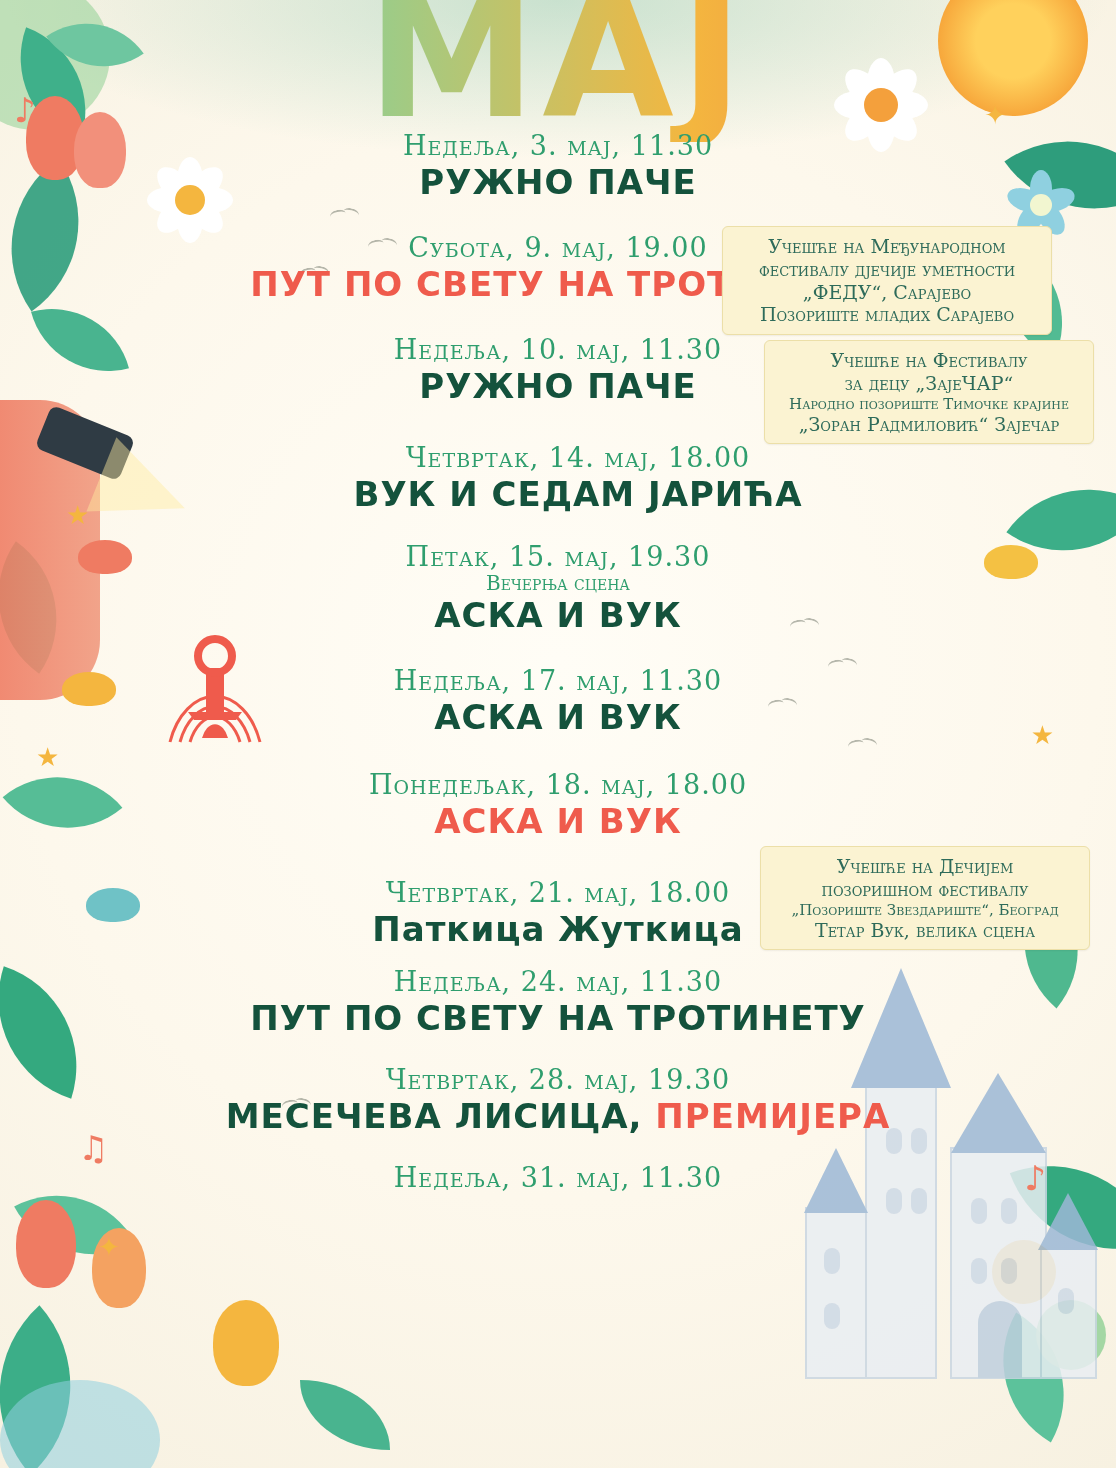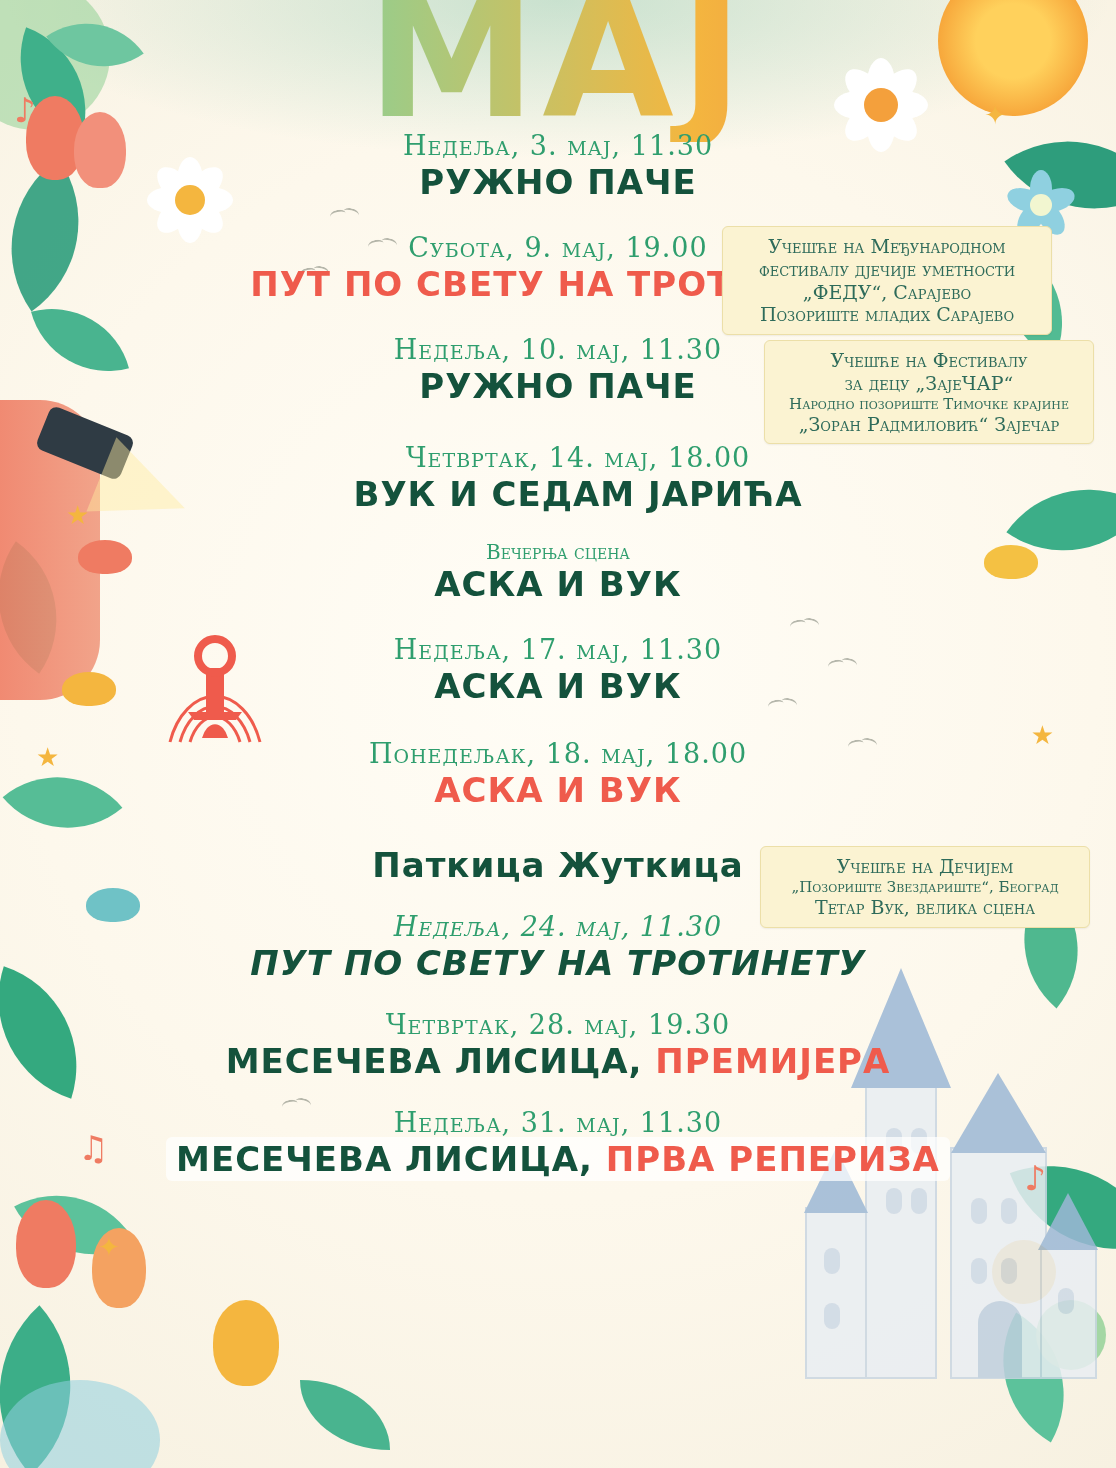--- a/index.html
+++ b/index.html
@@ -278,66 +278,68 @@
     <div class="when">Недеља, 10. мај, 11.30</div>
     <div class="what">РУЖНО ПАЧЕ</div>
   </div>
 
   <div class="entry" style="margin-top:36px;padding-left:40px;">
     <div class="when">Четвртак, 14. мај, 18.00</div>
     <div class="what">ВУК И СЕДАМ ЈАРИЋА</div>
   </div>
 
   <div class="entry" style="margin-top:26px;">
+    <div class="when">Петак, 15. мај, 19.30</div>
     <div class="sub">Вечерња сцена</div>
     <div class="what">АСКА И ВУК</div>
   </div>
 
   <div class="entry" style="margin-top:30px;">
     <div class="when">Недеља, 17. мај, 11.30</div>
     <div class="what">АСКА И ВУК</div>
   </div>
 
   <div class="entry" style="margin-top:32px;">
     <div class="when">Понедељак, 18. мај, 18.00</div>
     <div class="what red">АСКА И ВУК</div>
   </div>
 
   <div class="entry" style="margin-top:36px;">
+    <div class="when">Четвртак, 21. мај, 18.00</div>
     <div class="what">Паткица  Жуткица</div>
   </div>
 
-  <div class="entry" style="margin-top:26px;font-style:italic;">
+  <div class="entry" style="margin-top:17px;">
     <div class="when">Недеља, 24. мај, 11.30</div>
     <div class="what">ПУТ ПО СВЕТУ НА ТРОТИНЕТУ</div>
   </div>
 
 
   <div class="entry" style="margin-top:26px;">
     <div class="when">Четвртак, 28. мај, 19.30</div>
     <div class="what"><span>МЕСЕЧЕВА ЛИСИЦА, </span><span class="red">ПРЕМИЈЕРА</span></div>
   </div>
 
   <div class="entry" style="margin-top:26px;">
     <div class="when">Недеља, 31. мај, 11.30</div>
-    <div class="what"><span class="halo"><span>МЕСЕЧЕВА ЛИСИЦА, </span><span class="red">ПРВА РЕПЕРИЗА</span></span></div>
   </div>
 </div>
 
 <div class="note" style="left:722px;top:226px;width:300px;">
   <div class="big">Учешће на Међународном</div>
   <div class="big">фестивалу дјечије уметности</div>
   <div class="big">„ФЕДУ“, Сарајево</div>
   <div class="big">Позориште младих Сарајево</div>
 </div>
 
 <div class="note" style="left:764px;top:340px;width:300px;">
   <div class="big">Учешће на Фестивалу</div>
   <div class="big">за децу „ЗајеЧАР“</div>
   <div class="small">Народно позориште Тимочке крајине</div>
   <div class="big">„Зоран Радмиловић“ Зајечар</div>
 </div>
 
 <div class="note" style="left:760px;top:846px;width:300px;">
   <div class="big">Учешће на Дечијем</div>
+  <div class="big">позоришном фестивалу</div>
   <div class="small">„Позориште Звездариште“, Београд</div>
   <div class="big">Тетар Вук, велика сцена</div>
 </div>
 
 </body></html>

